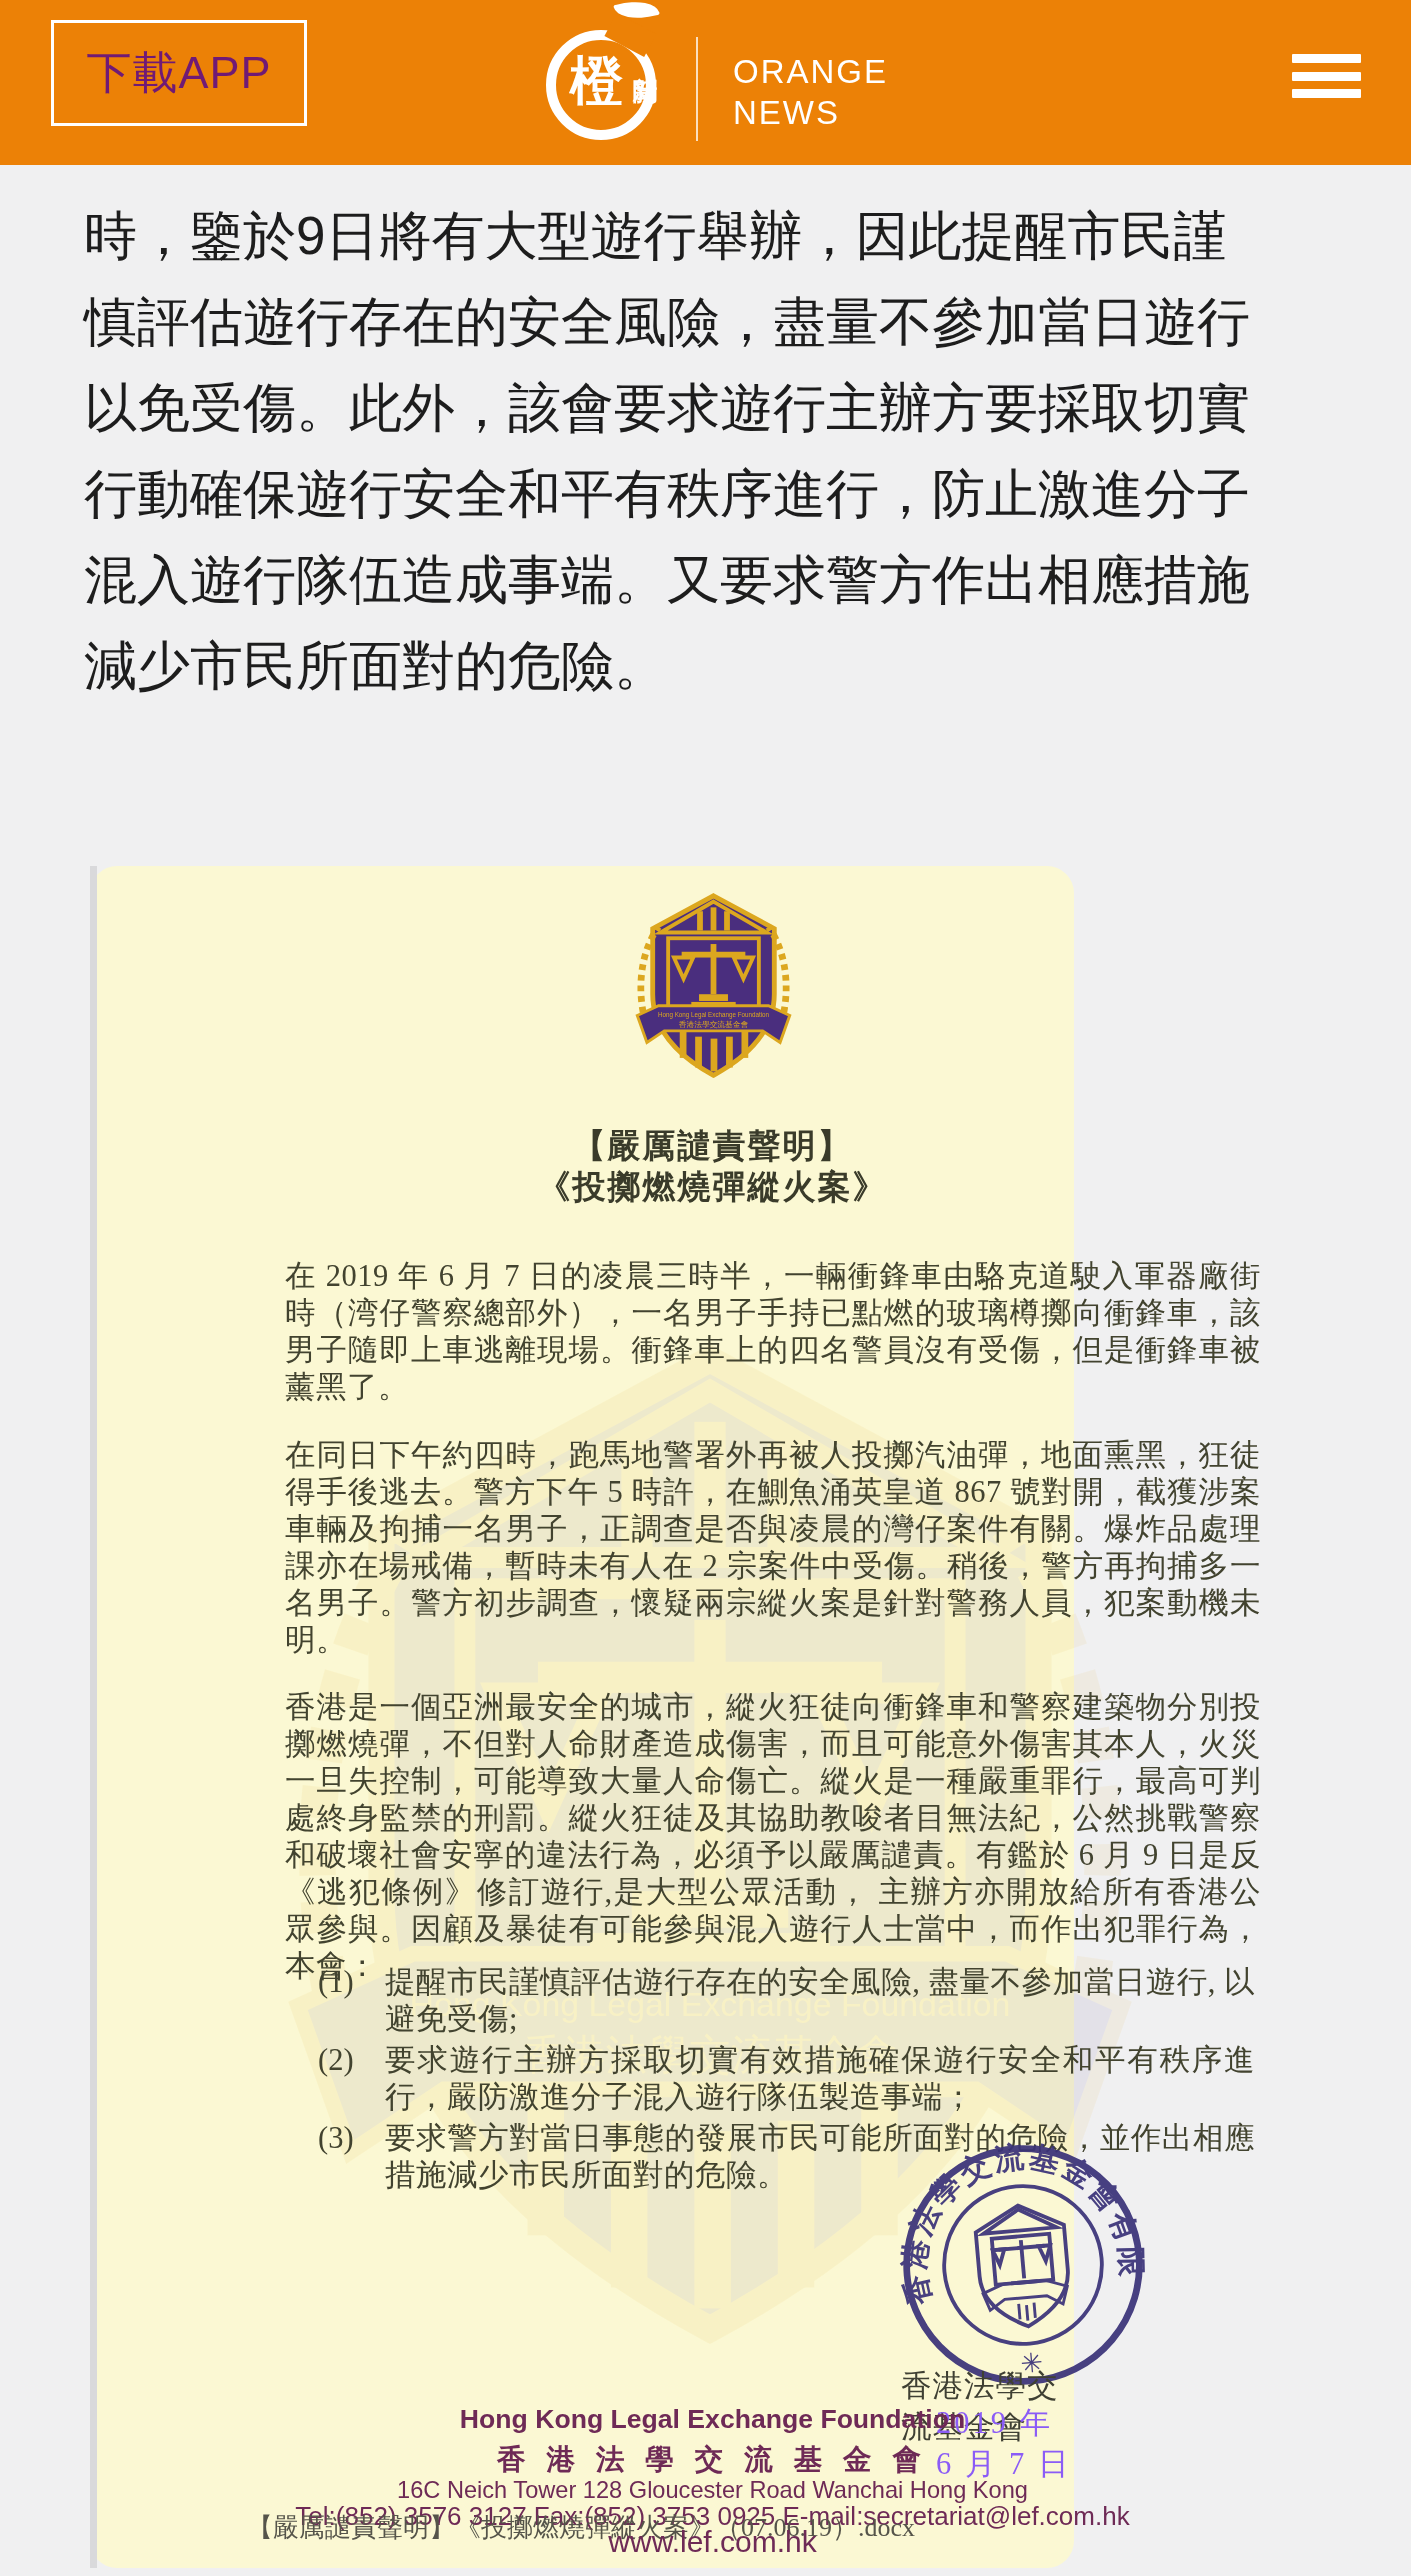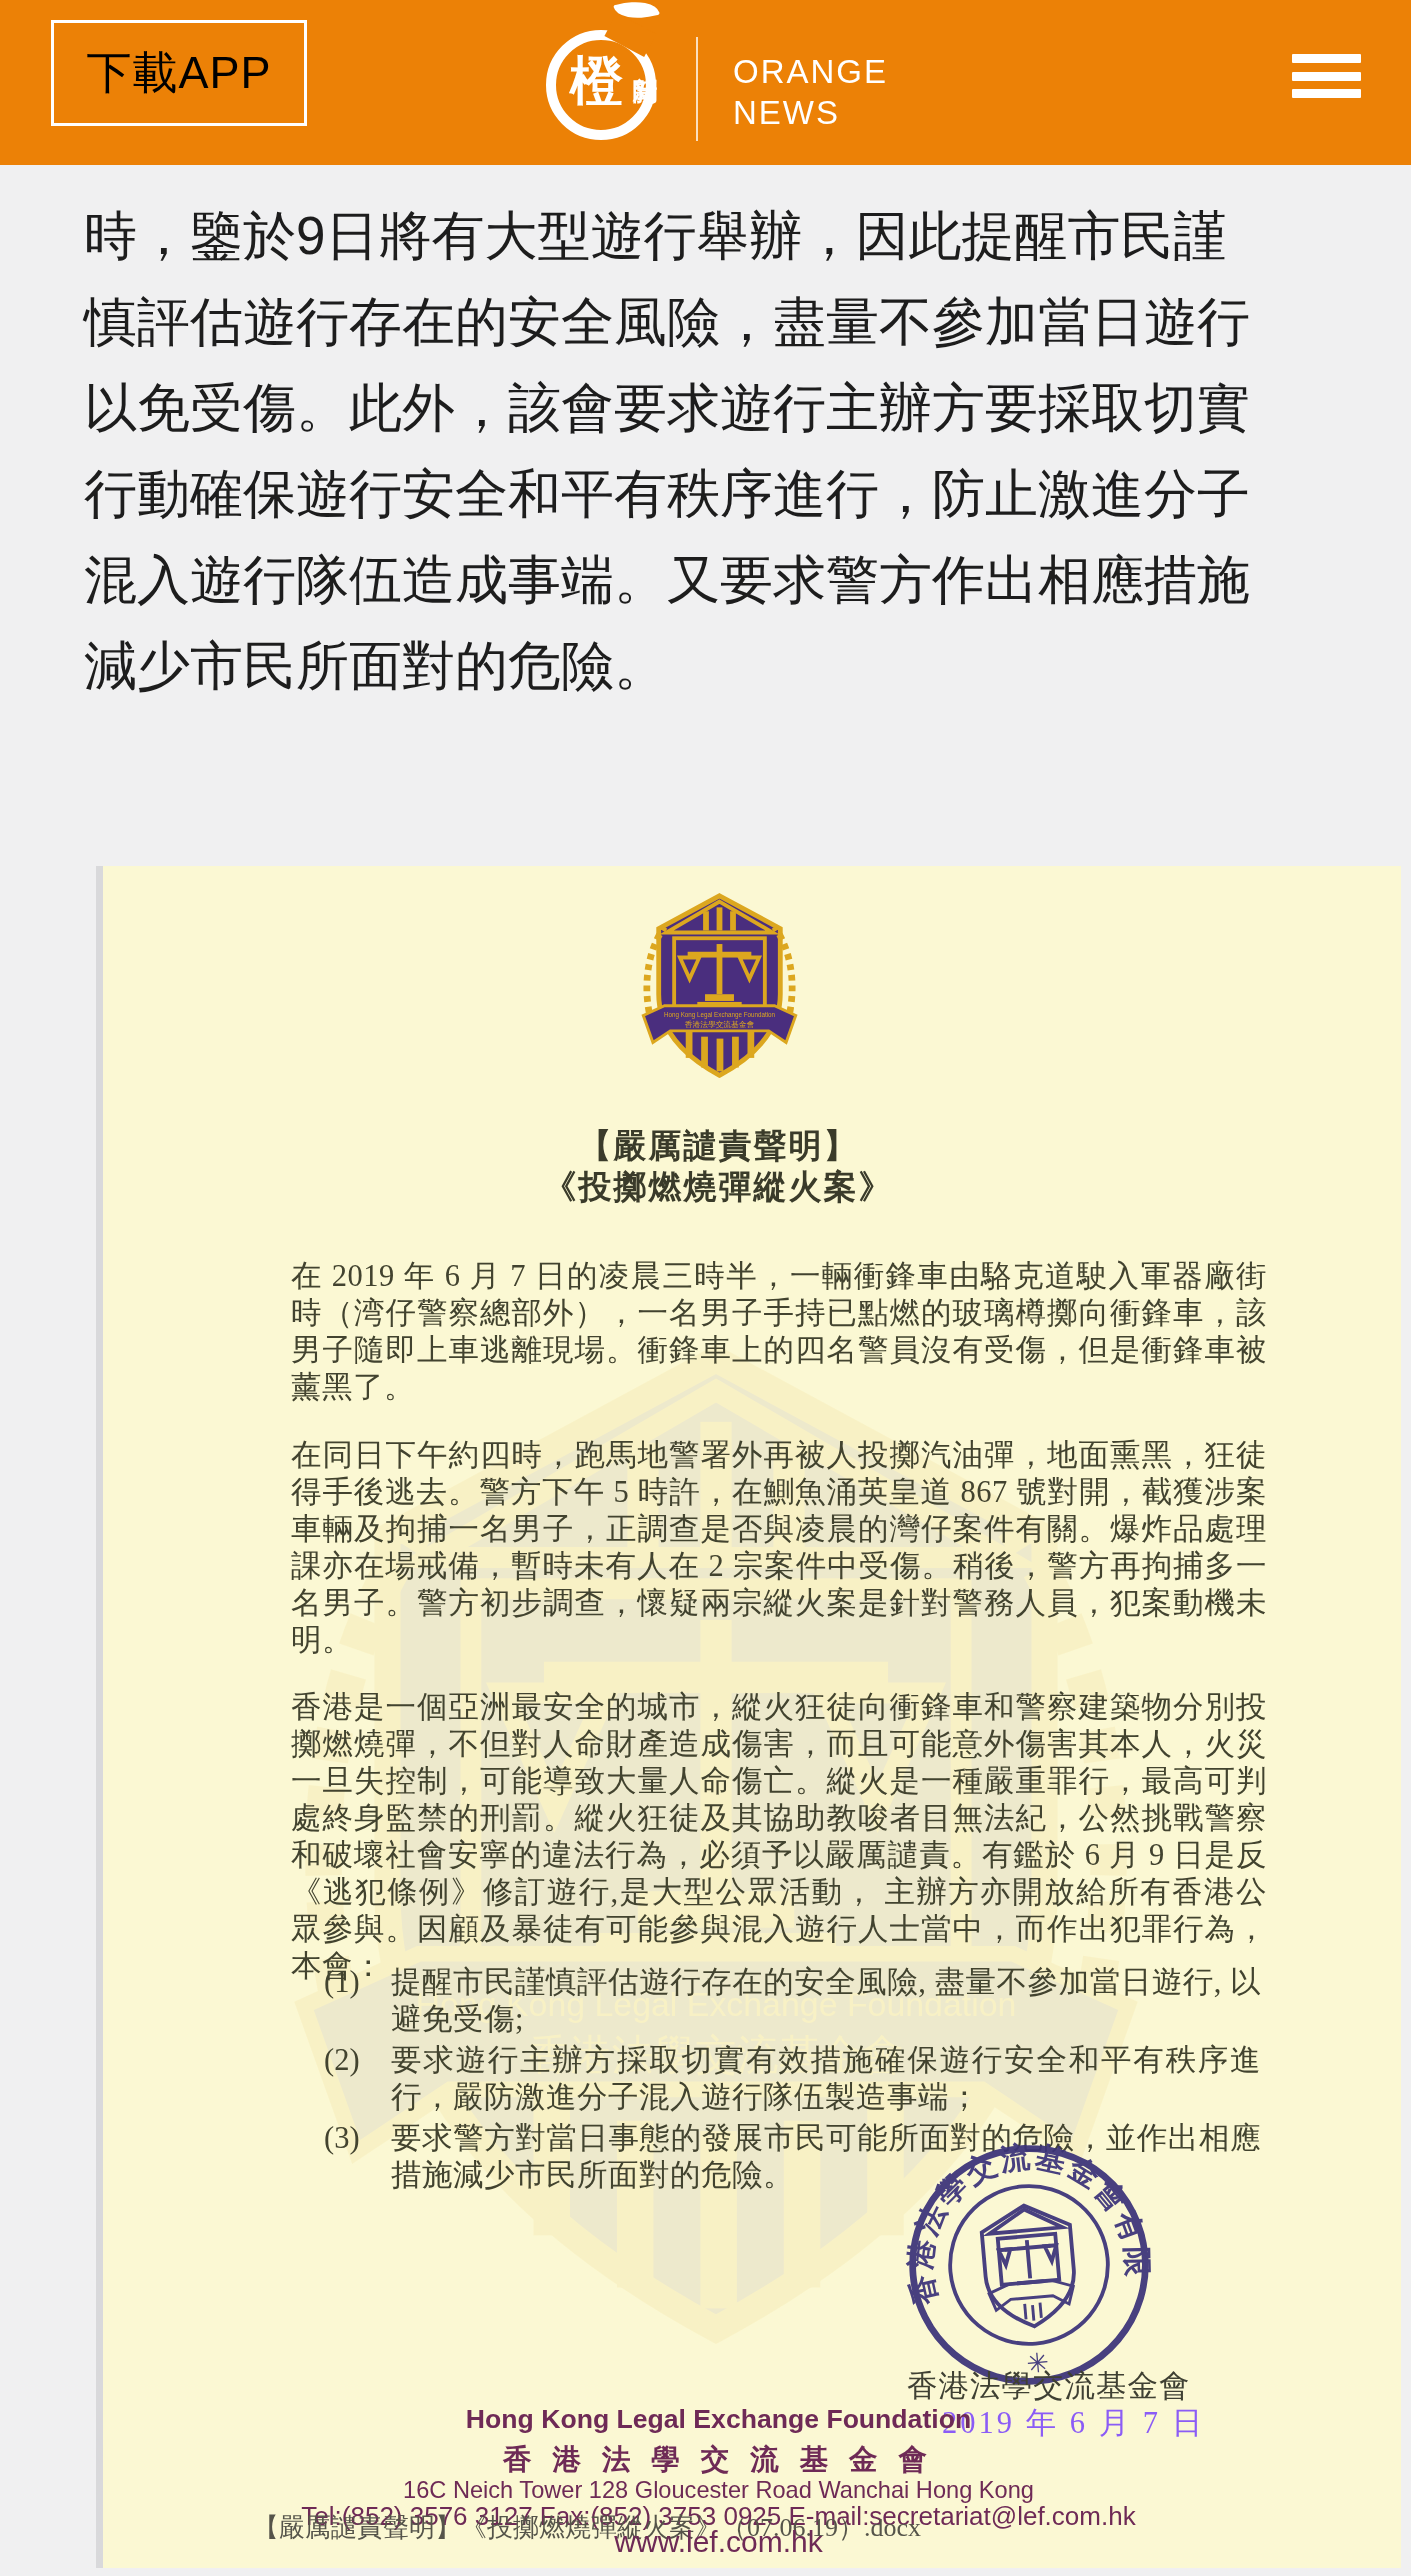--- a/index.html
+++ b/index.html
@@ -3,21 +3,21 @@
 <meta charset="utf-8">
 <style>
   html,body{margin:0;padding:0;background:#e8e8ea;}
   .page{position:relative;width:1412px;height:2576px;background:#f0f0f1;overflow:hidden;
         font-family:"Liberation Sans",sans-serif;}
 
   
   .header{position:absolute;left:0;top:0;width:1412px;height:165px;background:#EC8106;}
   .dl-btn{position:absolute;left:51px;top:19.7px;width:256px;height:106px;border:3px solid #ffffff;
           box-sizing:border-box;display:flex;align-items:center;justify-content:center;
-          color:#000000;font-size:45px;font-weight:400;letter-spacing:1px;background:transparent;cursor:pointer;}
+          color:#701a75;font-size:45px;font-weight:400;letter-spacing:1px;background:transparent;cursor:pointer;}
   .logo{position:absolute;left:531px;top:0;width:167px;height:165px;}
   .logo-ring{position:absolute;left:14.8px;top:29.5px;width:110px;height:110px;border:10.8px solid #fff;
              border-radius:50%;box-sizing:border-box;}
   .logo-gap{position:absolute;left:77px;top:21.6px;width:45px;height:25.6px;background:#EC8106;transform:rotate(28deg);}
   .logo-leaf{position:absolute;left:84px;top:0px;width:43px;height:19.7px;background:#fff;
              border-radius:2px 95% 2px 95%;transform:rotate(-14deg);}
   .logo-cheng{position:absolute;left:39px;top:55px;color:#fff;font-size:53px;line-height:53px;
               font-family:"Liberation Serif",serif;font-weight:bold;}
   .logo-vert{position:absolute;left:100px;top:57px;color:#fff;font-size:24.6px;line-height:27.6px;
              writing-mode:vertical-rl;letter-spacing:2px;font-weight:bold;}
@@ -28,22 +28,22 @@
   .burger span{position:absolute;left:0;width:69px;height:8.9px;background:#fff;border-radius:1px;}
   .burger span:nth-child(1){top:0;}
   .burger span:nth-child(2){top:17.7px;}
   .burger span:nth-child(3){top:35px;}
 
   
   .article{position:absolute;left:84px;top:193px;width:1250px;color:#1d1d1d;}
   .article .ln{font-size:53px;line-height:86px;height:86px;white-space:nowrap;letter-spacing:0px;}
 
   
-  .doc{position:absolute;left:96px;top:866px;width:1305px;height:1702px;background:#FBF8D3;
-       font-family:"Liberation Serif",serif;color:#42432f;}
+  .doc{position:absolute;left:90px;top:866px;width:984px;height:1702px;background:#FBF8D3;
+       font-family:"Liberation Serif",serif;color:#42432f;border-radius:27px;}
   .doc-edge{position:absolute;left:0;top:0;width:6.9px;height:100%;background:#d9d9db;}
   .wm{position:absolute;left:177px;top:462px;width:886px;height:1043px;opacity:.07;pointer-events:none;}
   .crest{position:absolute;left:542px;top:23.6px;width:163px;height:193px;}
   .doc-title{position:absolute;left:0;width:1245px;text-align:center;font-size:33px;font-weight:bold;
              color:#3a3b2a;letter-spacing:2px;}
   .t1{top:258px;} .t2{top:299px;}
   .doc-p{position:absolute;left:195px;width:976px;font-size:30.5px;line-height:37px;
          text-align:justify;letter-spacing:0.5px;margin-top:30px;}
   .p1{top:362px;} .p2{top:541px;} .p3{top:793px;}
   .doc-list{position:absolute;left:228px;top:1098px;width:943px;}

